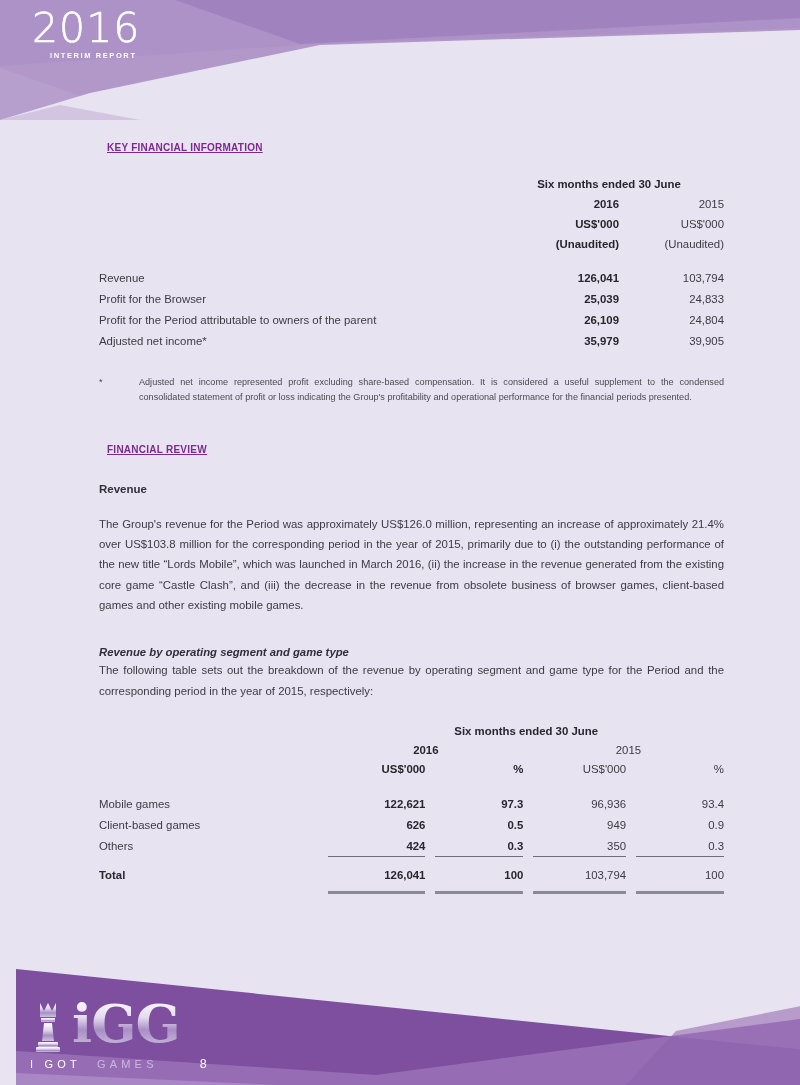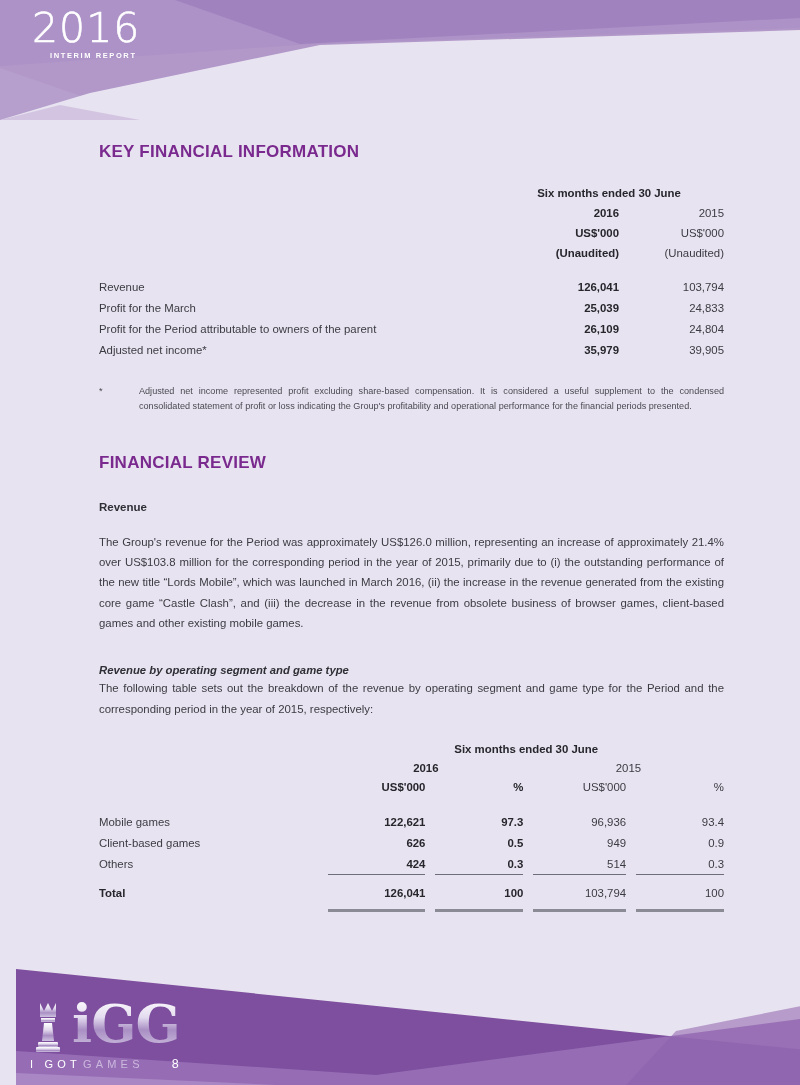--- a/index.html
+++ b/index.html
@@ -55,24 +55,25 @@
   .content {
     position: absolute;
     top: 120px;
     left: 0;
     width: 800px;
     padding: 0 76px 0 99px;
   }
 
   h2.section-heading {
     color: #7a2a8e;
-    font-size: 17px;
+    font-size: 10px;
     font-weight: 700;
     letter-spacing: 0.25px;
-    margin: 0;
+    margin: 8px;
+    text-decoration: underline;
   }
 
   .sub-heading {
     font-size: 11.5px;
     font-weight: 700;
     color: #2f2f36;
     margin: 0;
   }
   .sub-heading-italic {
     font-size: 11.3px;
@@ -176,21 +177,21 @@
   .rook {
     position: absolute;
     left: 2px;
     bottom: 2px;
     width: 44px;
     height: 56px;
   }
   .igg-tag {
     display: flex;
     align-items: center;
-    gap: 2px;
+    gap: 16px;
     font-size: 11px;
     letter-spacing: 4.2px;
     font-weight: 400;
   }
   .tag-i-got { color: #ffffff; }
   .tag-games { color: #cbb8dd; }
   .page-num {
     color: #ffffff;
     font-size: 12.5px;
     letter-spacing: 0;
@@ -241,21 +242,21 @@
         <td class="c16">(Unaudited)</td>
         <td class="c15">(Unaudited)</td>
       </tr>
 
       <tr class="data-row first-data">
         <td class="lbl">Revenue</td>
         <td class="c16">126,041</td>
         <td class="c15">103,794</td>
       </tr>
       <tr class="data-row">
-        <td class="lbl">Profit for the March</td>
+        <td class="lbl">Profit for the Browser</td>
         <td class="c16">25,039</td>
         <td class="c15">24,833</td>
       </tr>
       <tr class="data-row">
         <td class="lbl">Profit for the Period attributable to owners of the parent</td>
         <td class="c16">26,109</td>
         <td class="c15">24,804</td>
       </tr>
       <tr class="data-row">
         <td class="lbl">Adjusted net income*</td>
@@ -332,21 +333,21 @@
         <td class="num col-c">949</td>
         <td></td>
         <td class="num col-d">0.9</td>
       </tr>
       <tr class="data-row">
         <td class="lbl">Others</td>
         <td class="num col-a">424</td>
         <td></td>
         <td class="num col-b">0.3</td>
         <td></td>
-        <td class="num col-c">514</td>
+        <td class="num col-c">350</td>
         <td></td>
         <td class="num col-d">0.3</td>
       </tr>
 
       <tr>
         <td class="rule-cell"></td>
         <td class="rule-cell rule-thin"></td>
         <td class="rule-cell"></td>
         <td class="rule-cell rule-thin"></td>
         <td class="rule-cell"></td>

